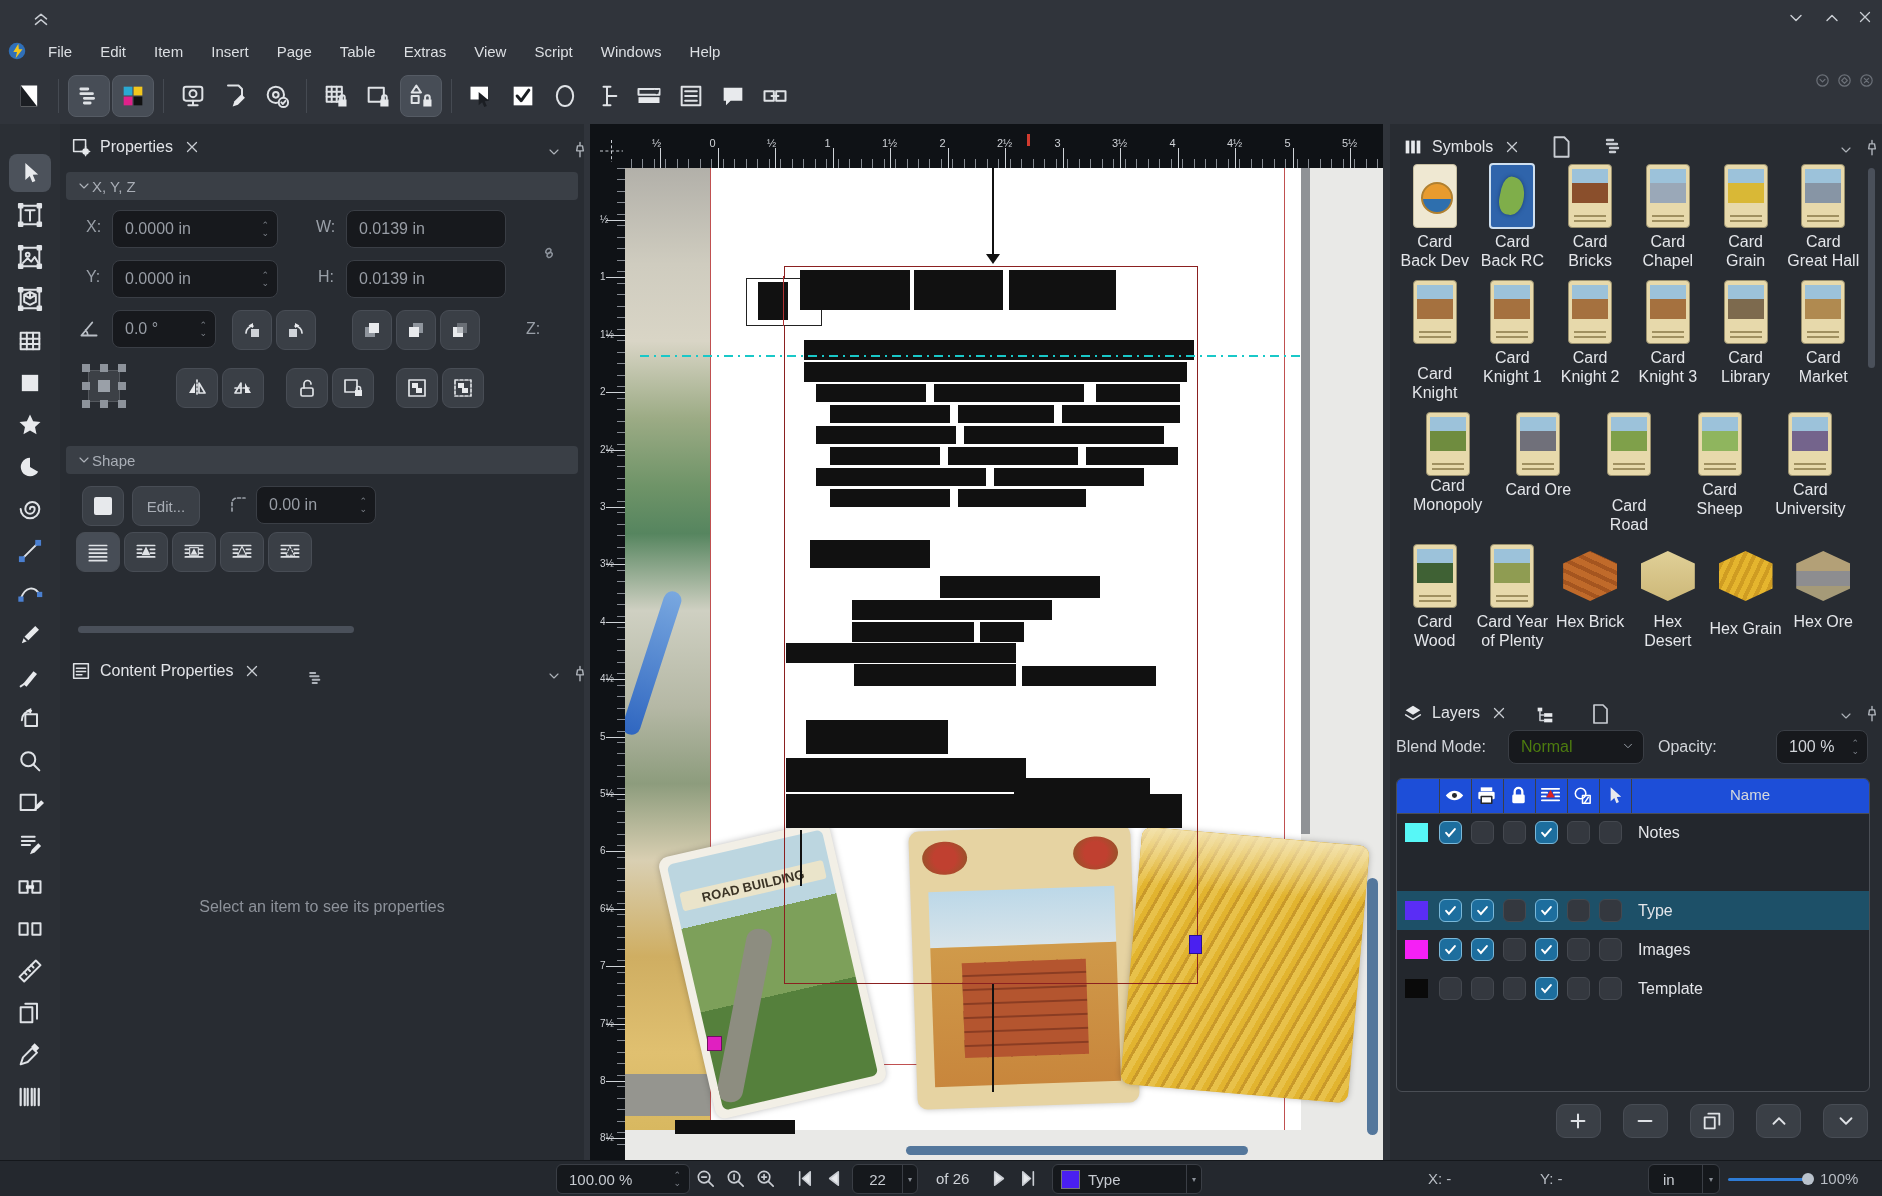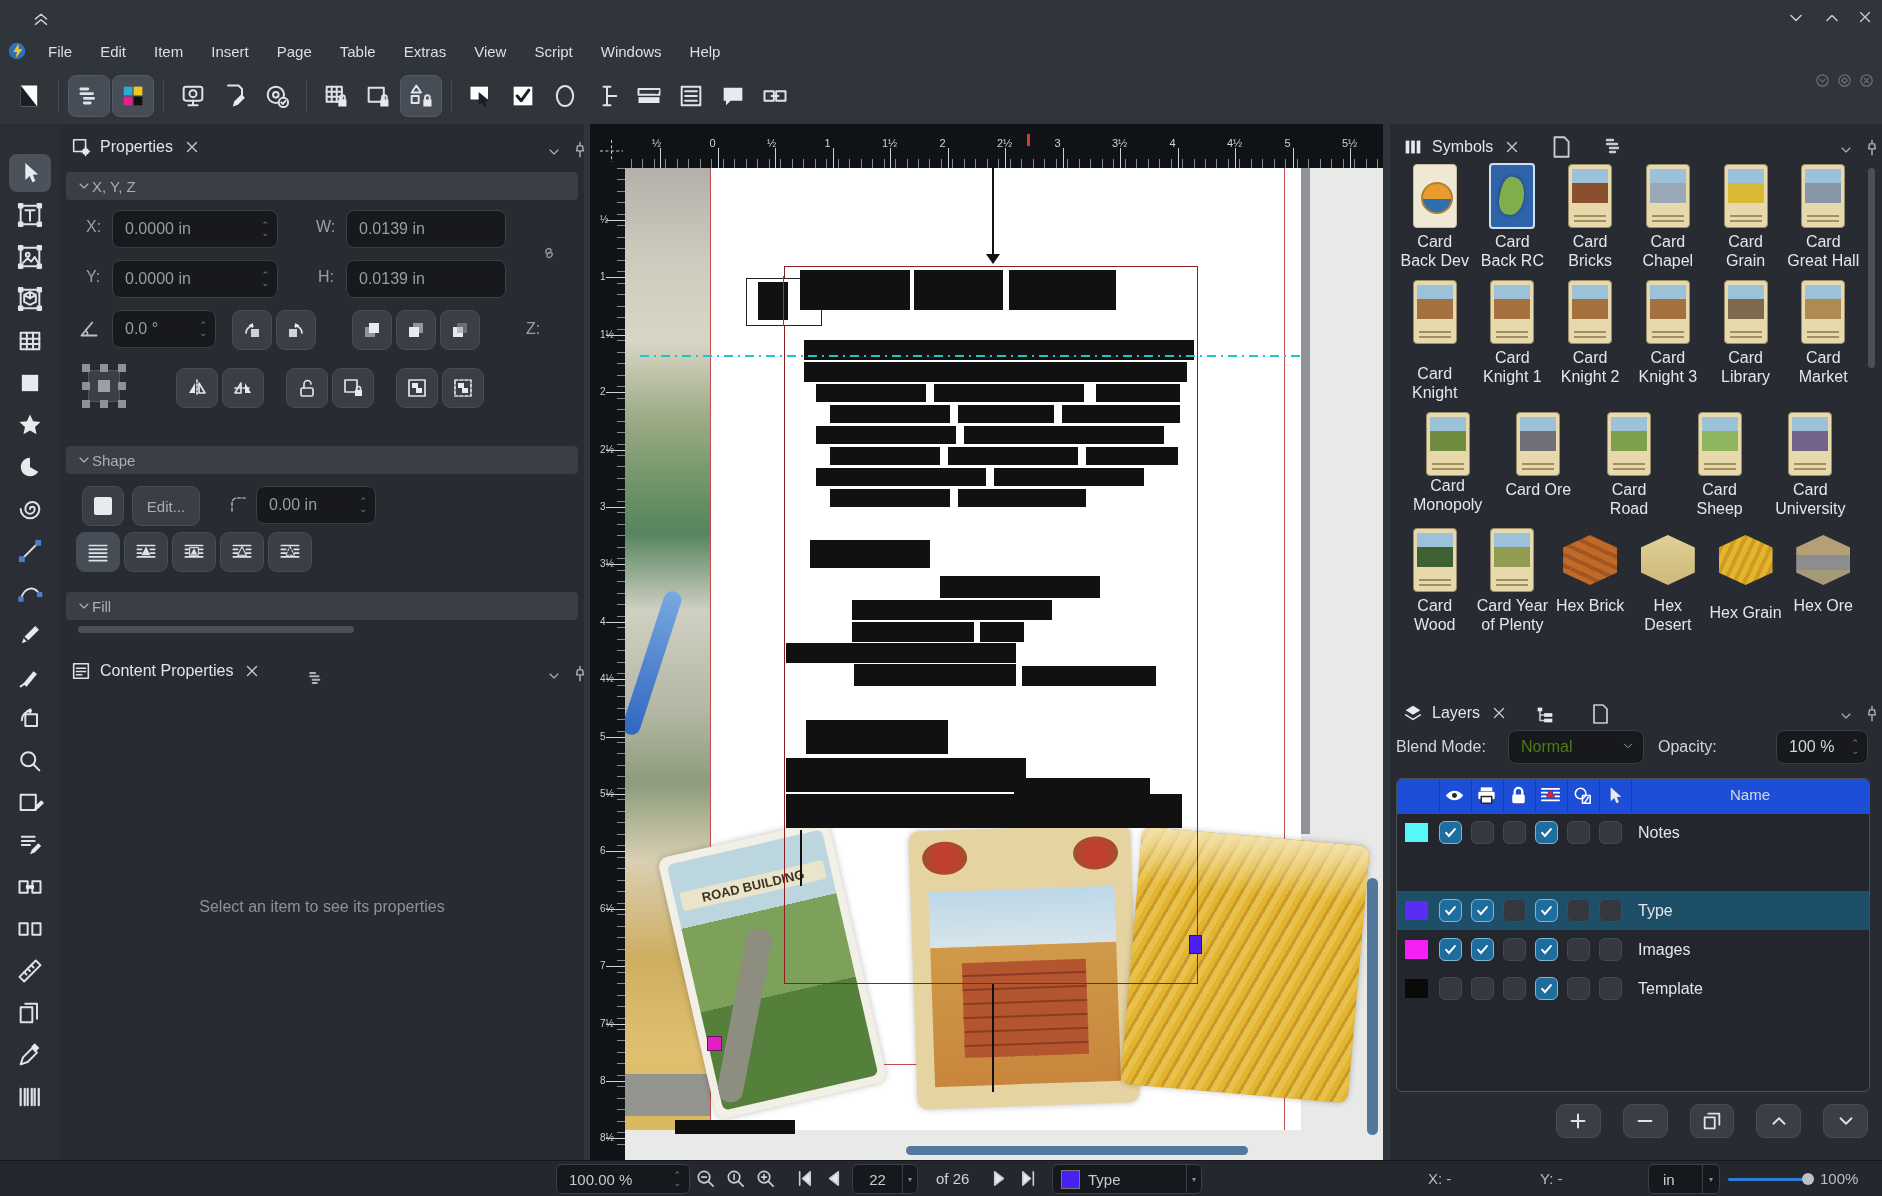--- a/index.html
+++ b/index.html
@@ -636,28 +636,20 @@
           </svg>
         </div>
         <div class="sqbtn" style="left: 208px; top: 408px; width: 42px; height: 38px;">
           <svg class="ic" width="26" height="26" viewBox="0 0 24 24" fill="none" stroke="#dfe2e6" stroke-linecap="round">
             <path d="M4 6h16M4 9.5h4M16 9.5h4M4 13h4M16 13h4M4 16.5h16" stroke-width="1.6"></path>
             <path d="M12 7l4 8h-8z" fill="none" stroke-dasharray="2 1.6"></path>
           </svg>
         </div>
       </div>
 
-    <div class="sechead" style="top:468px;">
-      <span class="abs" style="left:10px;top:6px;" id="fill-chev">
-          <svg class="ic" width="16" height="16" viewBox="0 0 24 24" fill="none" stroke="#aeb3ba" stroke-width="1.7" stroke-linecap="round" stroke-linejoin="round">
-            <path d="M6 9l6 6 6-6"></path>
-          </svg>
-        </span>
-      <span class="lbl">Fill</span>
-    </div>
     <div class="abs" style="left:18px;top:502px;width:276px;height:7px;background:#4a505a;border-radius:4px;"></div>
   </div>
 
   <div class="panel" id="content-panel" style="left:60px;top:648px;width:524px;height:512px;">
     <div class="phead">
       <span id="cp-icon" style="margin-left:10px;">
           <svg class="ic" width="22" height="22" viewBox="0 0 24 24" fill="none" stroke="#dfe2e6" stroke-width="1.7" stroke-linecap="round" stroke-linejoin="round">
             <rect x="4" y="4" width="16" height="16"></rect>
             <path d="M7 9h10M7 12.5h10M7 16h6"></path>
           </svg>
@@ -1004,21 +996,21 @@
             <div class="sym-item" style="width: 74px;">
               <div style="height:64px;display:flex;align-items:center;">
                 <div class="card-thumb" style="background:#e7d9ab;">
                   <div style="position:absolute;left:3px;top:4px;right:3px;height:34px;background:linear-gradient(180deg,#9cc2da 0 40%,#70707a 40%);"></div>
                   <div style="position:absolute;left:5px;bottom:10px;right:5px;height:2px;background:#a09060;"></div>
                   <div style="position:absolute;left:5px;bottom:5px;right:5px;height:2px;background:#a09060;"></div>
                 </div>
               </div>
               <div style="margin-top:4px;">Card Ore</div>
             </div>
-            <div class="sym-item" style="width: 74px;">
+            <div class="sym-item" style="width: 74px; gap: 16px;">
               <div style="height:64px;display:flex;align-items:center;">
                 <div class="card-thumb" style="background:#e7d9ab;">
                   <div style="position:absolute;left:3px;top:4px;right:3px;height:34px;background:linear-gradient(180deg,#9cc2da 0 40%,#7fa04a 40%);"></div>
                   <div style="position:absolute;left:5px;bottom:10px;right:5px;height:2px;background:#a09060;"></div>
                   <div style="position:absolute;left:5px;bottom:5px;right:5px;height:2px;background:#a09060;"></div>
                 </div>
               </div>
               <div style="margin-top:4px;">Card Road</div>
             </div>
             <div class="sym-item" style="width: 74px;">

